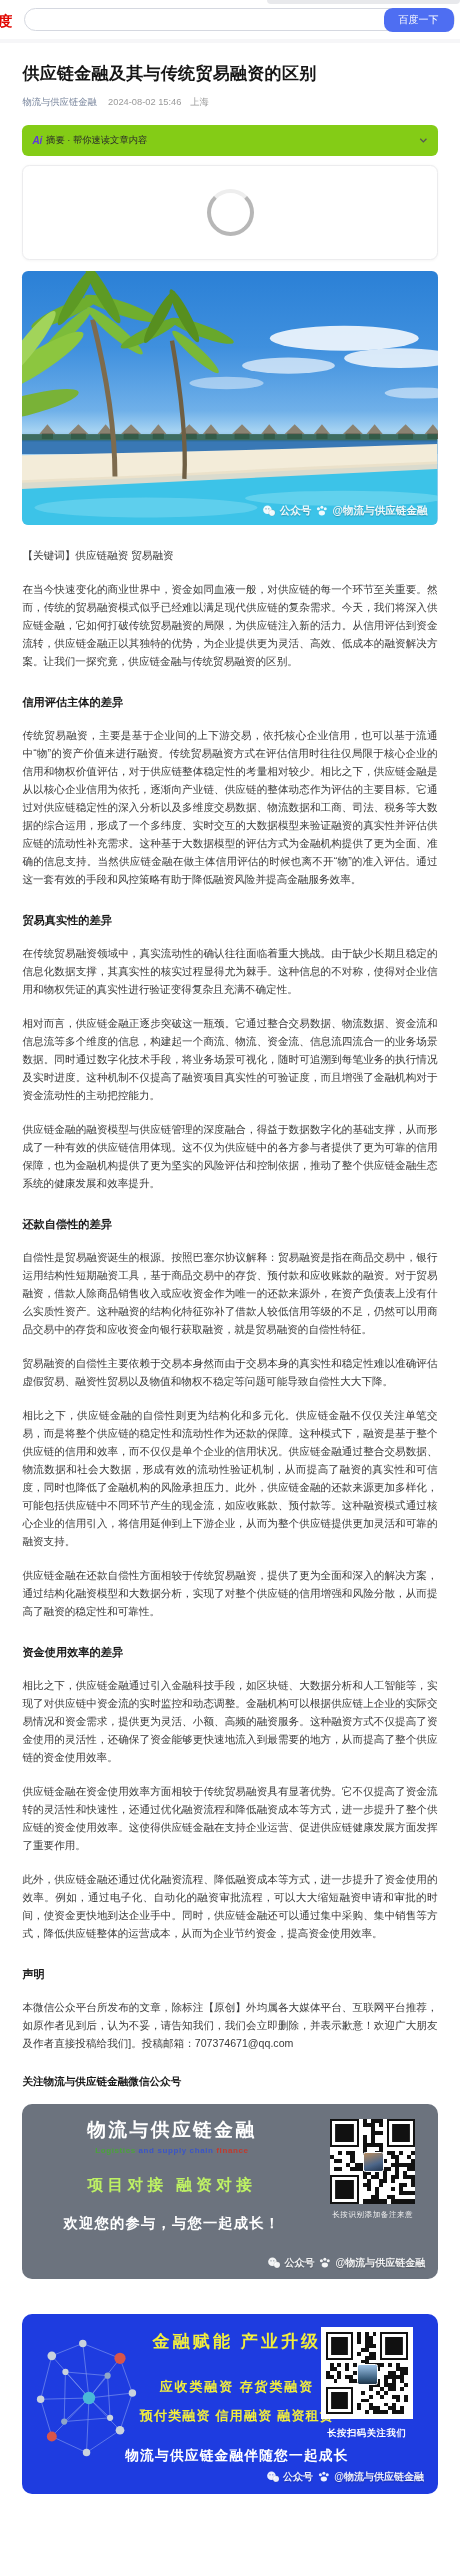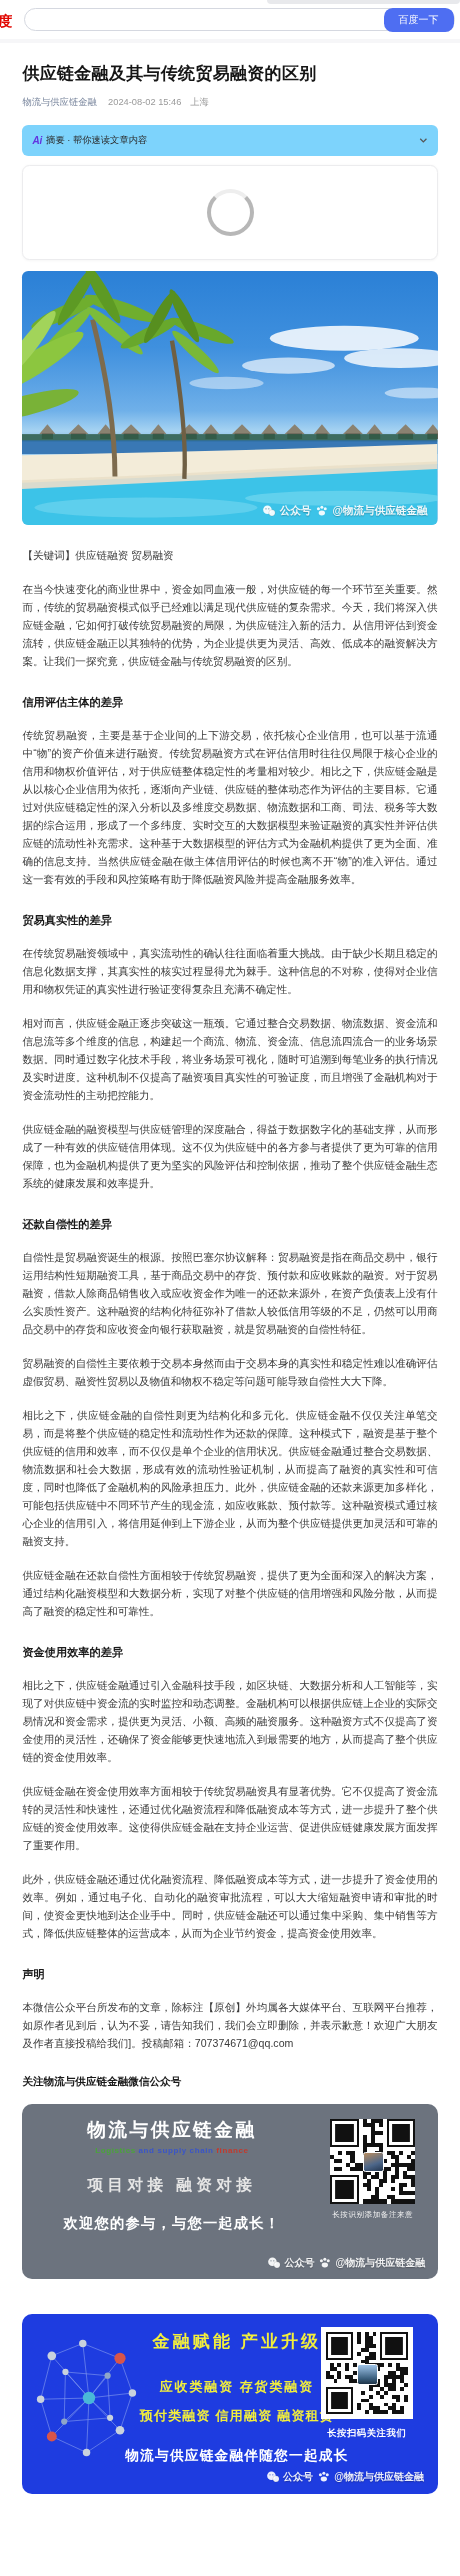--- a/index.html
+++ b/index.html
@@ -15,21 +15,21 @@
   .search-btn{position:absolute;right:0px;top:-0.6px;width:70px;height:23.6px;border:none;border-radius:8.7px;background:#4e6ef2;color:#fff;font-size:10px;font-family:inherit;cursor:pointer;}
   .header-gap{height:4.4px;background:#f6f6f8;}
 
   
   .article{padding:0 22.4px;}
   h1{margin:18.7px 0 0 0;font-size:17px;line-height:23.6px;color:#151515;letter-spacing:0.3px;}
   .meta{margin-top:10.6px;font-size:9.3px;color:#9a9a9a;}
   .meta .account{color:#76839b;margin-right:8.7px;}
   .meta .date{margin-right:6.2px;}
 
-  .ai-bar{position:relative;margin-top:16px;height:31px;background:#7dd3fc;border-radius:6.2px;display:flex;align-items:center;padding:0 10px;box-sizing:border-box;cursor:pointer;}
+  .ai-bar{position:relative;margin-top:16px;height:31px;background:#84cc16;border-radius:6.2px;display:flex;align-items:center;padding:0 10px;box-sizing:border-box;cursor:pointer;}
   .ai-badge{color:#6233e0;font-weight:bold;font-style:italic;font-size:10px;margin-right:3.7px;}
   .ai-label{color:#2a2a2a;font-size:9.3px;}
   .chev{margin-left:auto;width:8.7px;height:8.7px;stroke:#555;stroke-width:2;fill:none;}
 
   .load-card{margin-top:8.7px;height:93px;background:#fff;border:0.6px solid #ececee;border-radius:7.5px;box-shadow:0 0.6px 2.5px rgba(0,0,0,.04);display:flex;align-items:center;justify-content:center;}
   .spinner{width:39px;height:39px;border:4.4px solid #b7b7b7;border-top-color:#eeeeee;border-radius:50%;}
 
   
   .hero{position:relative;margin:11.2px 0 0 0;height:254px;border-radius:6.2px;overflow:hidden;
         background:linear-gradient(180deg,#2b80d6 0%,#3f90de 30%,#6fb0e9 55%,#a6d3f2 63%,#9fcdee 64%);}
@@ -43,21 +43,21 @@
   .sec-h{margin:25px 0 16px 0;font-size:11.2px;color:#1a1a1a;font-weight:bold;}
   .follow-h{margin:22.4px 0 15px 0;font-size:10.6px;color:#1a1a1a;font-weight:bold;}
 
   
   .banner{position:relative;border-radius:10px;overflow:hidden;}
   .banner-gray{height:175px;background:#6c737e;margin-top:3.7px;}
   .bg-left{position:absolute;left:0;top:0;width:299px;height:100%;display:flex;flex-direction:column;align-items:center;padding-top:13.7px;box-sizing:border-box;}
   .bg-title{color:#fff;font-size:18.7px;font-weight:bold;letter-spacing:2.5px;}
   .bg-sub{margin-top:2.5px;font-size:8px;font-weight:bold;letter-spacing:0.6px;}
   .bg-sub .g{color:#4aa43a;} .bg-sub .b{color:#3a55c8;} .bg-sub .r{color:#c23a2e;}
-  .bg-line1{margin-top:20px;color:#e5e5e5;font-size:15.6px;font-weight:bold;letter-spacing:4.4px;}
+  .bg-line1{margin-top:20px;color:#bef264;font-size:15.6px;font-weight:bold;letter-spacing:4.4px;}
   .bg-line2{margin-top:18.7px;color:#fff;font-size:14.3px;font-weight:bold;letter-spacing:1.2px;}
   .qr-wrap{position:absolute;right:22.4px;top:15px;width:85px;text-align:center;}
   .qr{position:relative;width:85px;height:85px;background:#fff;}
   .qr i{position:absolute;background:#111;}
   .qr .f{position:absolute;border:2.5px solid #111;background:#111;box-shadow:inset 0 0 0 3.1px #fff;box-sizing:border-box;}
   .qr-logo{position:absolute;left:50%;top:50%;width:18.7px;height:18.7px;margin:-9.3px 0 0 -9.3px;border:1.9px solid #fff;border-radius:2.5px;background:linear-gradient(160deg,#b98d5f,#4d678a 60%,#23354d);}
   .qr-cap{margin-top:6.2px;color:#f2f2f2;font-size:7.5px;letter-spacing:0.6px;white-space:nowrap;}
   .banner .wm{bottom:8.7px;right:12.4px;font-size:10px;}
 
   

